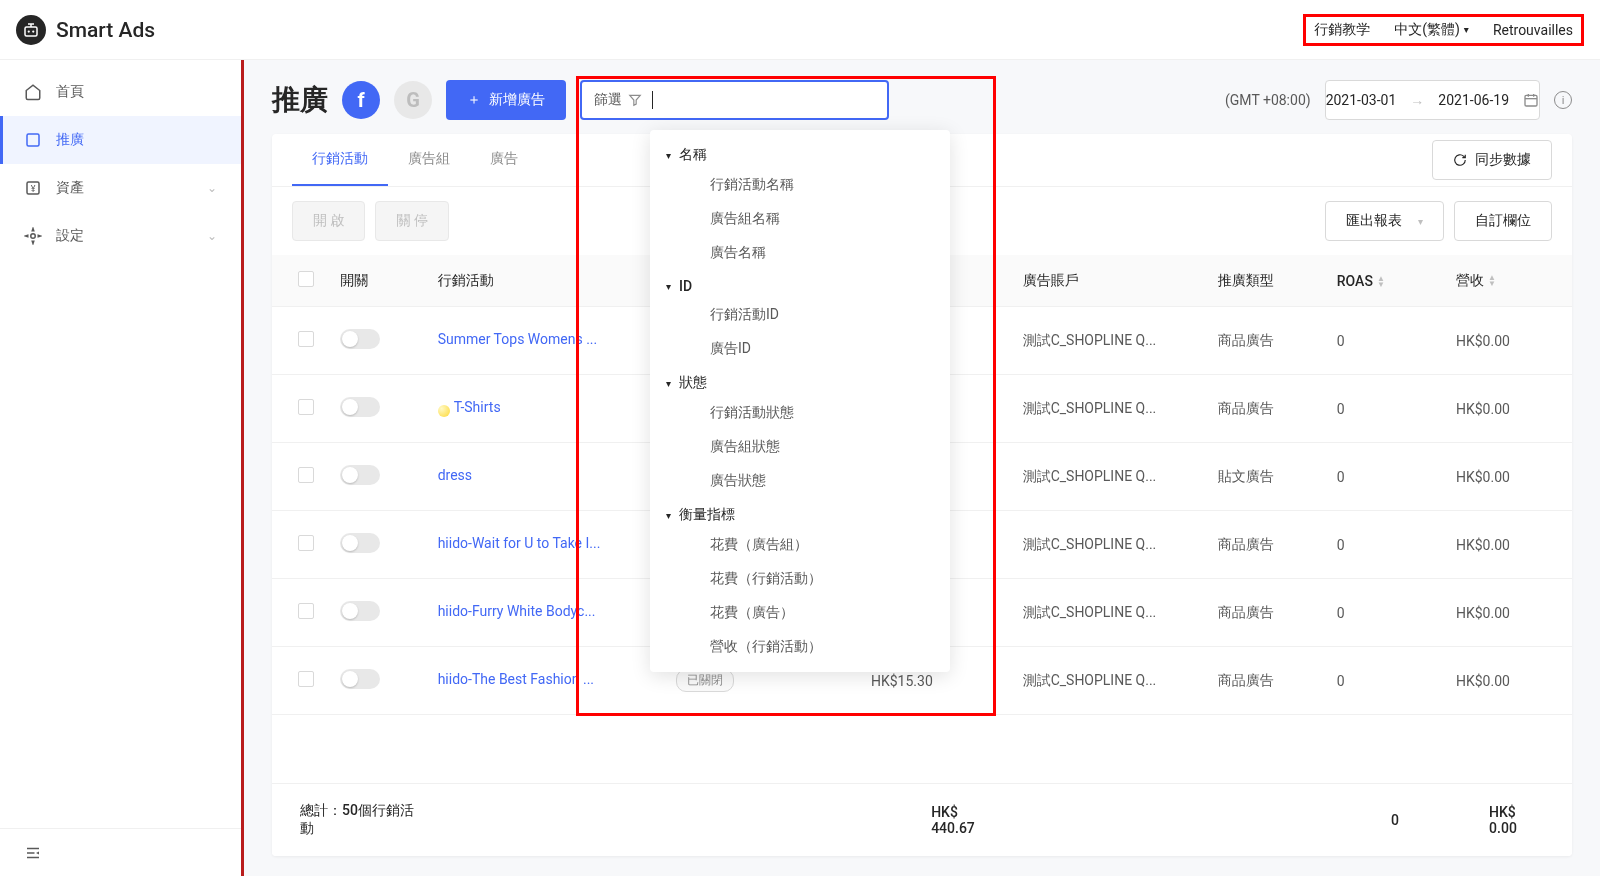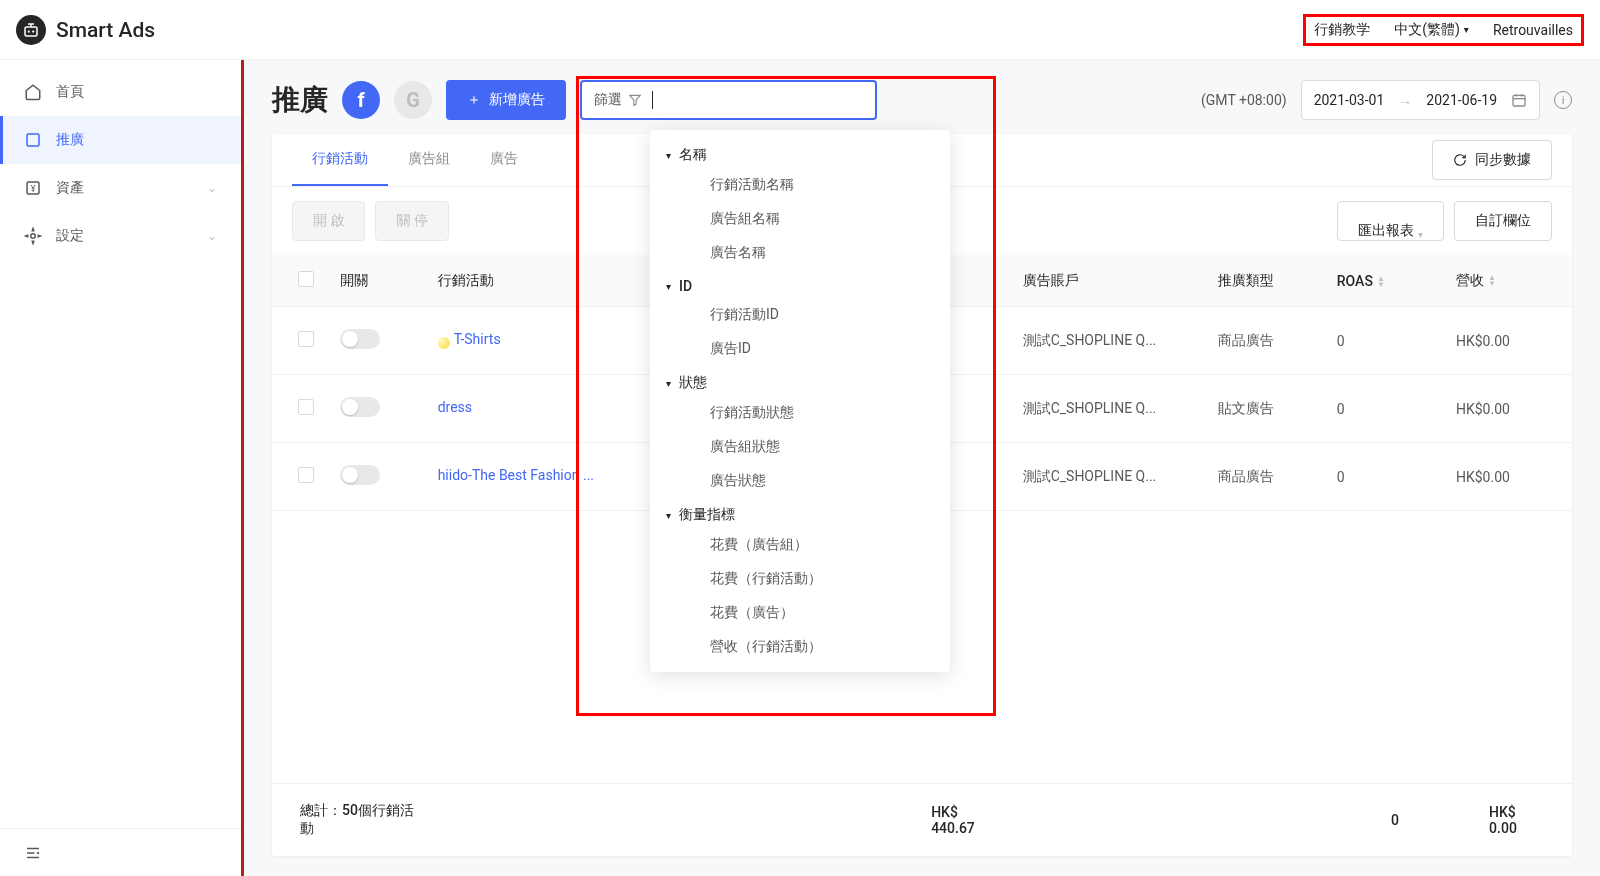--- a/index.html
+++ b/index.html
@@ -35,41 +35,41 @@
     .btn-primary { background: #4268f5; color: white; }
     .btn-ghost { background: white; border-color: #d9d9d9; color: #262626; }
     .filter-wrap { position: relative; flex: 1; max-width: 410px; }
     .filter-box { height: 40px; border: 2px solid #4268f5; border-radius: 4px; background: white; display: flex; align-items: center; padding: 4px 12px; gap: 10px; }
     .filter-label { color: #595959; display: flex; align-items: center; gap: 6px; }
     .filter-input { border: none; outline: none; flex: 1; height: 100%; font-size: 14px; }
     .cursor-blink { width: 1px; height: 18px; background: #262626; animation: blink 1s infinite; }
     @keyframes blink { 50% { opacity: 0; } }
     .spacer { flex: 1; }
     .tz-label { color: #595959; }
-    .date-range { height: 40px; border: 1px solid #d9d9d9; border-radius: 4px; background: white; display: flex; align-items: center; padding: 0 12px; gap: 14px; }
+    .date-range { height: 40px; border: 1px solid #d9d9d9; border-radius: 4px; background: white; display: flex; align-items: center; padding: 0 0; gap: 14px; }
     .info-icon { width: 18px; height: 18px; border: 1.5px solid #8c8c8c; border-radius: 50%; display: flex; align-items: center; justify-content: center; font-size: 11px; color: #8c8c8c; cursor: pointer; }
     
     
     .redbox { position: absolute; border: 3px solid #ff0000; pointer-events: none; z-index: 100; }
     
     
     .dropdown { position: absolute; top: 50px; left: 70px; width: 300px; background: white; border-radius: 4px; box-shadow: 0 4px 20px rgba(0,0,0,0.12); padding: 8px 0; z-index: 50; max-height: 560px; overflow: auto; }
     .dd-group { padding: 8px 16px 4px 30px; font-weight: 500; display: flex; align-items: center; gap: 8px; }
     .dd-caret { font-size: 10px; margin-left: -14px; }
     .dd-item { padding: 8px 16px 8px 60px; cursor: pointer; color: #595959; }
     
     
     .card { background: white; margin: 0 28px 20px 28px; border-radius: 4px; box-shadow: 0 1px 3px rgba(0,0,0,0.06); display: flex; flex-direction: column; flex: 1; overflow: hidden; }
     .tabs { display: flex; align-items: center; border-bottom: 1px solid #f0f0f0; padding: 0 20px; }
     .tab { padding: 16px 20px; cursor: pointer; color: #8c8c8c; border-bottom: 2px solid transparent; }
     .tab.active { color: #4268f5; border-bottom-color: #4268f5; font-weight: 500; }
     .sync-btn { margin-left: auto; }
     .toolbar { display: flex; align-items: center; padding: 14px 20px; gap: 10px; }
     .btn-disabled { background: #f5f5f5; color: #bfbfbf; border: 1px solid #e8e8e8; cursor: not-allowed; }
-    .btn-dd { display: flex; align-items: flex-end; gap: 4px; font-family: Liberation Serif, serif; }
+    .btn-dd { display: flex; align-items: center; gap: 16px; font-family: Liberation Serif, serif; }
     
     
     .table-wrap { flex: 1; overflow: auto; }
     table { width: 100%; border-collapse: collapse; }
     th { text-align: left; padding: 16px 14px; background: #fafafa; font-weight: 500; color: #262626; border-bottom: 1px solid #f0f0f0; white-space: nowrap; }
     td { padding: 22px 14px; border-bottom: 1px solid #f0f0f0; color: #595959; white-space: nowrap; }
     .checkbox { width: 16px; height: 16px; border: 1px solid #d9d9d9; border-radius: 2px; cursor: pointer; background: white; display: inline-block; }
     .toggle { width: 40px; height: 20px; background: #e8e8e8; border-radius: 10px; position: relative; cursor: pointer; display: inline-block; }
     .toggle::after { content: ''; position: absolute; width: 16px; height: 16px; background: white; border-radius: 50%; top: 2px; left: 2px; box-shadow: 0 1px 2px rgba(0,0,0,0.2); }
     .link { color: #4268f5; cursor: pointer; max-width: 180px; overflow: hidden; text-overflow: ellipsis; display: inline-block; }
@@ -284,36 +284,69 @@
               <th class="col-rev"><span>營收</span><span class="sort-icons">
                     <span>▲</span>
                     <span>▼</span>
                   </span></th>
             </tr>
           </thead>
           <tbody id="tbody">
               <tr>
     <td class="col-check"><span class="checkbox"></span></td>
     <td class="col-toggle"><span class="toggle"></span></td>
+    <td class="col-campaign"><span class="link">Summer Tops Womens ...</span></td>
+    <td class="col-status"></td>
+    <td class="col-spend"></td>
+    <td class="col-acct">測試C_SHOPLINE Q...</td>
+    <td class="col-type">商品廣告</td>
+    <td class="col-roas">0</td>
+    <td class="col-rev">HK$0.00</td>
+  </tr>
+              <tr>
+    <td class="col-check"><span class="checkbox"></span></td>
+    <td class="col-toggle"><span class="toggle"></span></td>
     <td class="col-campaign"><span class="emoji-dot"></span><span class="link">T-Shirts</span></td>
     <td class="col-status"></td>
     <td class="col-spend"></td>
     <td class="col-acct">測試C_SHOPLINE Q...</td>
     <td class="col-type">商品廣告</td>
     <td class="col-roas">0</td>
     <td class="col-rev">HK$0.00</td>
   </tr>
               <tr>
     <td class="col-check"><span class="checkbox"></span></td>
     <td class="col-toggle"><span class="toggle"></span></td>
     <td class="col-campaign"><span class="link">dress</span></td>
     <td class="col-status"></td>
     <td class="col-spend"></td>
     <td class="col-acct">測試C_SHOPLINE Q...</td>
     <td class="col-type">貼文廣告</td>
+    <td class="col-roas">0</td>
+    <td class="col-rev">HK$0.00</td>
+  </tr>
+              <tr>
+    <td class="col-check"><span class="checkbox"></span></td>
+    <td class="col-toggle"><span class="toggle"></span></td>
+    <td class="col-campaign"><span class="link">hiido-Wait for U to Take I...</span></td>
+    <td class="col-status"></td>
+    <td class="col-spend"></td>
+    <td class="col-acct">測試C_SHOPLINE Q...</td>
+    <td class="col-type">商品廣告</td>
+    <td class="col-roas">0</td>
+    <td class="col-rev">HK$0.00</td>
+  </tr>
+              <tr>
+    <td class="col-check"><span class="checkbox"></span></td>
+    <td class="col-toggle"><span class="toggle"></span></td>
+    <td class="col-campaign"><span class="link">hiido-Furry White Bodyc...</span></td>
+    <td class="col-status"></td>
+    <td class="col-spend"></td>
+    <td class="col-acct">測試C_SHOPLINE Q...</td>
+    <td class="col-type">商品廣告</td>
     <td class="col-roas">0</td>
     <td class="col-rev">HK$0.00</td>
   </tr>
               <tr>
     <td class="col-check"><span class="checkbox"></span></td>
     <td class="col-toggle"><span class="toggle"></span></td>
     <td class="col-campaign"><span class="link">hiido-The Best Fashion ...</span></td>
     <td class="col-status"><span class="tag-off">已關閉</span></td>
     <td class="col-spend">HK$15.30</td>
     <td class="col-acct">測試C_SHOPLINE Q...</td>

